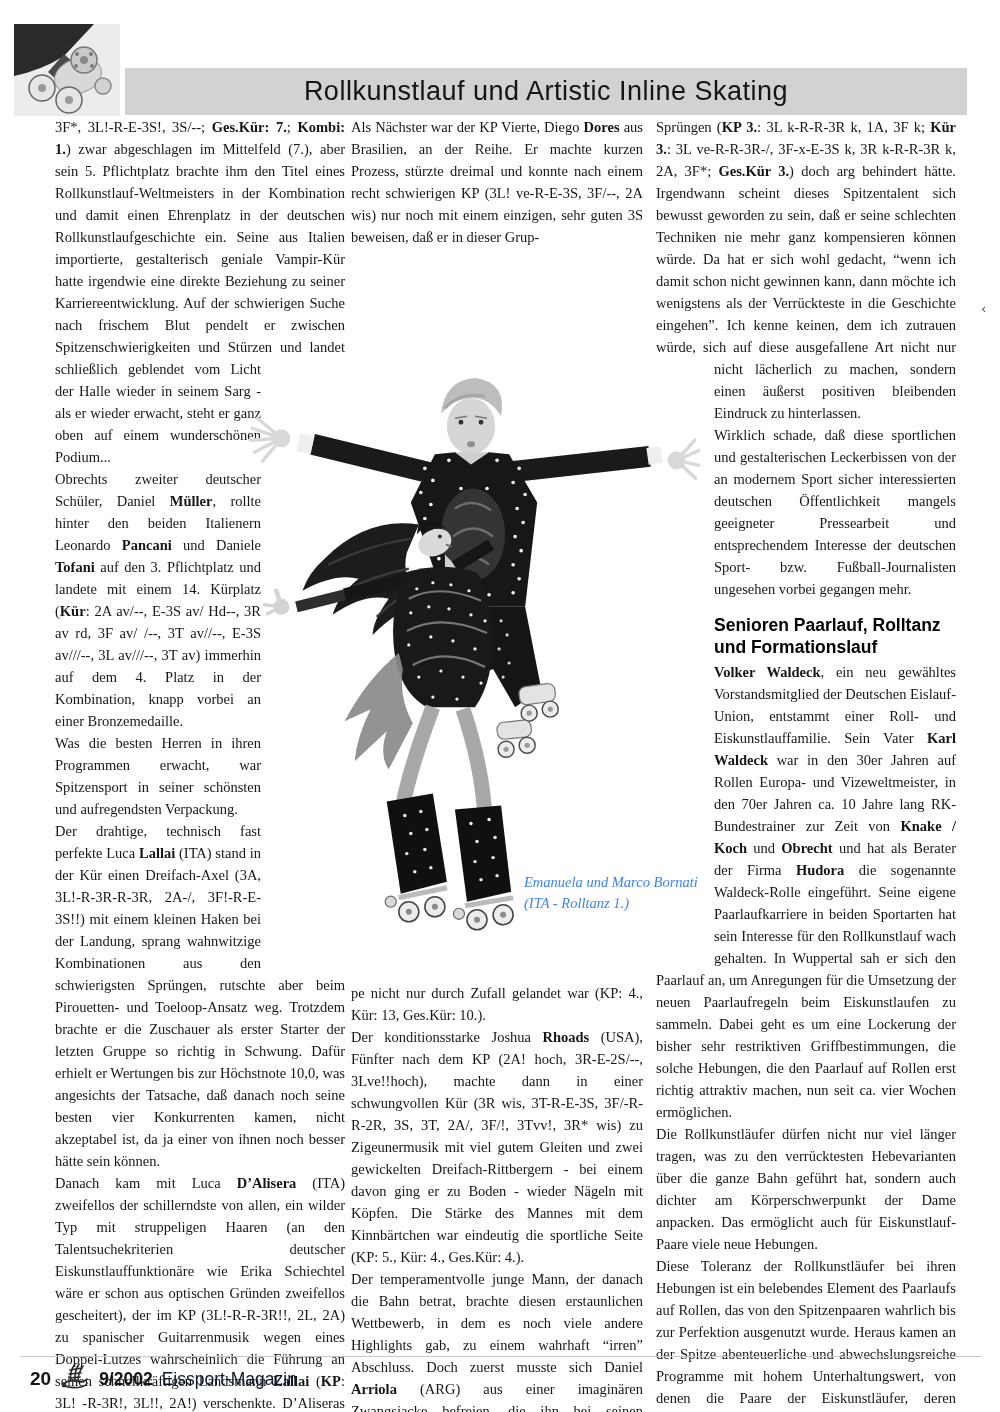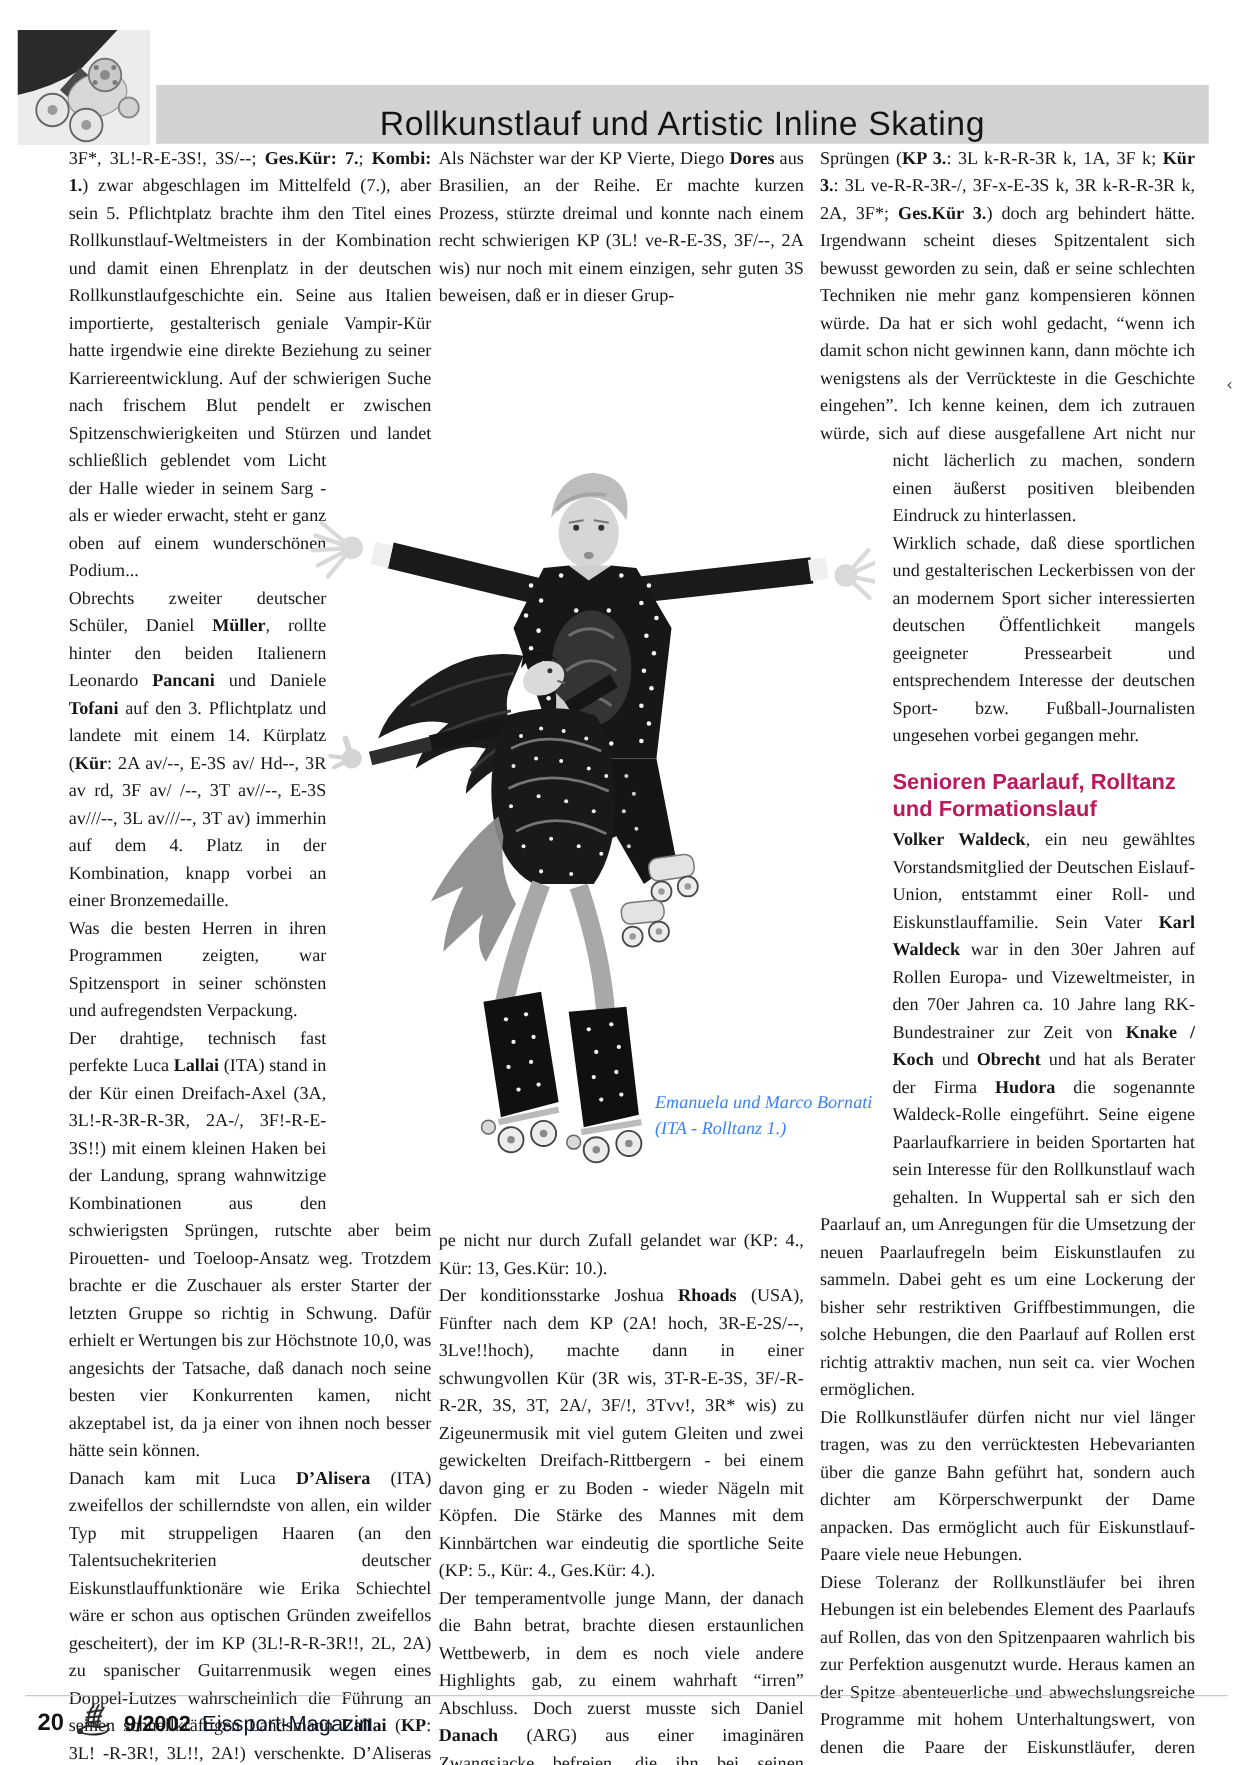--- a/index.html
+++ b/index.html
@@ -1,31 +1,31 @@
 <!DOCTYPE html>
 <html><head>
 <meta charset="utf-8">
 <style>
   html,body{margin:0;padding:0;background:#ffffff;}
   .page{position:relative;width:1000px;height:1412px;background:#fff;overflow:hidden;
         font-family:"Liberation Serif", serif;color:#161616;}
   
   .skate-photo{position:absolute;left:14px;top:24px;width:106px;height:92px;}
   .header-bar{position:absolute;left:125px;top:68px;width:842px;height:47px;background:#d2d2d2;
-              display:flex;align-items:flex-end;justify-content:center;}
+              display:flex;align-items:center;justify-content:center;}
   .header-title{font-family:"Liberation Sans", sans-serif;font-size:27px;color:#141414;letter-spacing:.5px;}
   
   .col{position:absolute;top:116px;font-size:14.5px;line-height:22px;text-align:justify;}
   #col1{left:55px;width:290px;}
   #col2a{left:351px;width:292px;}
   #col2b{left:351px;top:982px;width:292px;}
   #col3{left:656px;width:300px;}
   .col p{margin:0;}
   .col h3{margin:14px 0 3px 0;font-family:"Liberation Sans", sans-serif;font-size:17.5px;
-          line-height:22px;color:#be185d;text-align:left;}
+          line-height:22px;color:#000000;text-align:left;}
   .b{font-weight:bold;}
   .spacer{display:block;}
   .wrap-col1{float:right;width:84px;height:616px;}
   .wrap-col3{float:left;width:58px;height:600px;}
   
   .photo{position:absolute;left:248px;top:344px;width:452px;height:642px;}
   .photo svg{position:absolute;left:0;top:0;}
   .caption{position:absolute;left:276px;top:528px;font-style:italic;font-size:14.5px;
            line-height:21px;color:#3b82f6;white-space:nowrap;}
   
@@ -65,31 +65,31 @@
 
   <div class="header-bar">
     <span class="header-title">Rollkunstlauf und Artistic Inline Skating</span>
   </div>
 
   <span class="edge-mark">‹</span>
 
   <div class="col" id="col1">
       <p><span>3F*, 3L!-R-E-3S!, 3S/--; </span><span class="b">Ges.Kür: 7.</span><span>; </span><span class="b">Kombi: 1.</span><span>) zwar abgeschlagen im Mittelfeld (7.), aber sein 5. Pflichtplatz brachte ihm den Titel eines Rollkunstlauf-Weltmeisters in der Kombination und damit einen Ehrenplatz in der deutschen Rollkunstlaufgeschichte ein. Seine aus Italien importierte, gestalterisch geniale Vampir-Kür hatte irgendwie eine direkte Beziehung zu seiner Karriereentwicklung. Auf der schwierigen Suche nach frischem Blut pendelt er zwischen Spitzenschwierigkeiten und Stürzen und landet schließlich geblendet vom </span><span class="spacer wrap-col1"></span><span>Licht der Halle wieder in seinem Sarg - als er wieder erwacht, steht er ganz oben auf einem wunderschönen Podium...</span></p>
       <p><span>Obrechts zweiter deutscher Schüler, Daniel </span><span class="b">Müller</span><span>, rollte hinter den beiden Italienern Leonardo </span><span class="b">Pancani</span><span> und Daniele </span><span class="b">Tofani</span><span> auf den 3. Pflichtplatz und landete mit einem 14. Kürplatz (</span><span class="b">Kür</span><span>: 2A av/--, E-3S av/ Hd--, 3R av rd, 3F av/ /--, 3T av//--, E-3S av///--, 3L av///--, 3T av) immerhin auf dem 4. Platz in der Kombination, knapp vorbei an einer Bronzemedaille.</span></p>
-      <p><span>Was die besten Herren in ihren Programmen zeigten, war Spitzensport in seiner schönsten und aufregendsten Verpackung.</span></p>
+      <p><span>Was die besten Herren in ihren Programmen erwacht, war Spitzensport in seiner schönsten und aufregendsten Verpackung.</span></p>
       <p><span>Der drahtige, technisch fast perfekte Luca </span><span class="b">Lallai</span><span> (ITA) stand in der Kür einen Dreifach-Axel (3A, 3L!-R-3R-R-3R, 2A-/, 3F!-R-E-3S!!) mit einem kleinen Haken bei der Landung, sprang wahnwitzige Kombinationen aus den schwierigsten Sprüngen, rutschte aber beim Pirouetten- und Toeloop-Ansatz weg. Trotzdem brachte er die Zuschauer als erster Starter der letzten Gruppe so richtig in Schwung. Dafür erhielt er Wertungen bis zur Höchstnote 10,0, was angesichts der Tatsache, daß danach noch seine besten vier Konkurrenten kamen, nicht akzeptabel ist, da ja einer von ihnen noch besser hätte sein können.</span></p>
       <p><span>Danach kam mit Luca </span><span class="b">D’Alisera</span><span> (ITA) zweifellos der schillerndste von allen, ein wilder Typ mit struppeligen Haaren (an den Talentsuchekriterien deutscher Eiskunstlauffunktionäre wie Erika Schiechtel wäre er schon aus optischen Gründen zweifellos gescheitert), der im KP (3L!-R-R-3R!!, 2L, 2A) zu spanischer Guitarrenmusik wegen eines Doppel-Lutzes wahrscheinlich die Führung an seinen schnellkräftigen Landsmann </span><span class="b">Lallai</span><span> (</span><span class="b">KP</span><span>: 3L! -R-3R!, 3L!!, 2A!) verschenkte. D’Aliseras Kür (3A/ überdr, 3L-R-R-3R!!, 3T!-R-R-3R!, 2R-/, 3F!) war ein stimmig inszenierter  Schwertkampf</span></p>
     </div>
   <div class="col" id="col2a">
       <p><span>Als Nächster war der KP Vierte, Diego </span><span class="b">Dores</span><span> aus Brasilien, an der Reihe. Er machte kurzen Prozess, stürzte dreimal und konnte nach einem recht schwierigen KP (3L! ve-R-E-3S, 3F/--, 2A wis) nur noch mit einem einzigen, sehr guten 3S beweisen, daß er in dieser Grup-</span></p>
     </div>
   <div class="col" id="col2b">
       <p><span>pe nicht nur durch Zufall gelandet war (KP: 4., Kür: 13, Ges.Kür: 10.).</span></p>
       <p><span>Der konditionsstarke Joshua </span><span class="b">Rhoads</span><span> (USA), Fünfter nach dem KP (2A! hoch, 3R-E-2S/--, 3Lve!!hoch), machte dann in einer schwungvollen Kür (3R wis, 3T-R-E-3S, 3F/-R-R-2R, 3S, 3T, 2A/, 3F/!, 3Tvv!, 3R* wis) zu Zigeunermusik mit viel gutem Gleiten und zwei gewickelten Dreifach-Rittbergern - bei einem davon ging er zu Boden - wieder Nägeln mit Köpfen. Die Stärke des Mannes mit dem Kinnbärtchen war eindeutig die sportliche Seite (KP: 5., Kür: 4., Ges.Kür: 4.).</span></p>
-      <p><span>Der temperamentvolle junge Mann, der danach die Bahn betrat, brachte diesen erstaunlichen Wettbewerb, in dem es noch viele andere Highlights gab, zu einem wahrhaft “irren” Abschluss. Doch zuerst musste sich Daniel </span><span class="b">Danach</span><span> (ARG) aus einer imaginären Zwangsjacke befreien, die ihn bei seinen krummen</span></p>
+      <p><span>Der temperamentvolle junge Mann, der danach die Bahn betrat, brachte diesen erstaunlichen Wettbewerb, in dem es noch viele andere Highlights gab, zu einem wahrhaft “irren” Abschluss. Doch zuerst musste sich Daniel </span><span class="b">Arriola</span><span> (ARG) aus einer imaginären Zwangsjacke befreien, die ihn bei seinen krummen</span></p>
     </div>
   <div class="col" id="col3">
       <p><span>Sprüngen (</span><span class="b">KP 3.</span><span>: 3L k-R-R-3R k, 1A, 3F k; </span><span class="b">Kür 3.</span><span>: 3L ve-R-R-3R-/, 3F-x-E-3S k, 3R k-R-R-3R k, 2A, 3F*; </span><span class="b">Ges.Kür 3.</span><span>) doch arg behindert hätte. Irgendwann scheint dieses Spitzentalent sich bewusst geworden zu sein, daß er seine schlechten Techniken nie mehr ganz kompensieren können würde. Da hat er sich wohl gedacht, “wenn ich damit schon nicht gewinnen kann, dann möchte ich wenigstens als der Verrückteste in die Geschichte eingehen”. Ich kenne keinen, dem ich zutrauen würde, sich auf diese ausgefallene Art nicht nur nicht </span><span class="spacer wrap-col3"></span><span>lächerlich zu machen, sondern einen äußerst positiven bleibenden Eindruck zu hinterlassen.</span></p>
       <p><span>Wirklich schade, daß diese sportlichen und gestalterischen Leckerbissen von der an modernem Sport sicher interessierten deutschen Öffentlichkeit mangels geeigneter Pressearbeit und entsprechendem Interesse der deutschen Sport- bzw. Fußball-Journalisten ungesehen vorbei gegangen mehr.</span></p>
       <h3><span>Senioren Paarlauf, Rolltanz und Formationslauf</span></h3>
       <p><span class="b">Volker Waldeck</span><span>, ein neu gewähltes Vorstandsmitglied der Deutschen Eislauf-Union, entstammt einer Roll- und Eiskunstlauffamilie. Sein Vater </span><span class="b">Karl Waldeck</span><span> war in den 30er Jahren auf Rollen Europa- und Vizeweltmeister, in den 70er Jahren ca. 10 Jahre lang RK- Bundestrainer zur Zeit von </span><span class="b">Knake / Koch</span><span> und </span><span class="b">Obrecht</span><span> und hat als Berater der Firma </span><span class="b">Hudora</span><span> die sogenannte Waldeck-Rolle eingeführt. Seine eigene Paarlaufkarriere in beiden Sportarten hat sein Interesse für den Rollkunstlauf wach gehalten. In Wuppertal sah er sich den Paarlauf an, um Anregungen für die Umsetzung der neuen Paarlaufregeln beim Eiskunstlaufen zu sammeln. Dabei geht es um eine Lockerung der bisher sehr restriktiven Griffbestimmungen, die solche Hebungen, die den Paarlauf auf Rollen erst richtig attraktiv machen, nun seit ca. vier Wochen ermöglichen.</span></p>
       <p><span>Die Rollkunstläufer dürfen nicht nur viel länger tragen, was zu den verrücktesten Hebevarianten über die ganze Bahn geführt hat, sondern auch dichter am Körperschwerpunkt der Dame anpacken. Das ermöglicht auch für Eiskunstlauf-Paare viele neue Hebungen.</span></p>
       <p><span>Diese Toleranz der Rollkunstläufer bei ihren Hebungen ist ein belebendes Element des Paarlaufs auf Rollen, das von den Spitzenpaaren wahrlich bis zur Perfektion ausgenutzt wurde. Heraus kamen an der Spitze abenteuerliche und abwechslungsreiche Programme mit hohem Unterhaltungswert, von denen die Paare der Eiskunstläufer, deren Gesamtentwicklung in den letzten Jahren etwas stagniert hatte, einiges lernen könnten.</span></p>
     </div>
 

